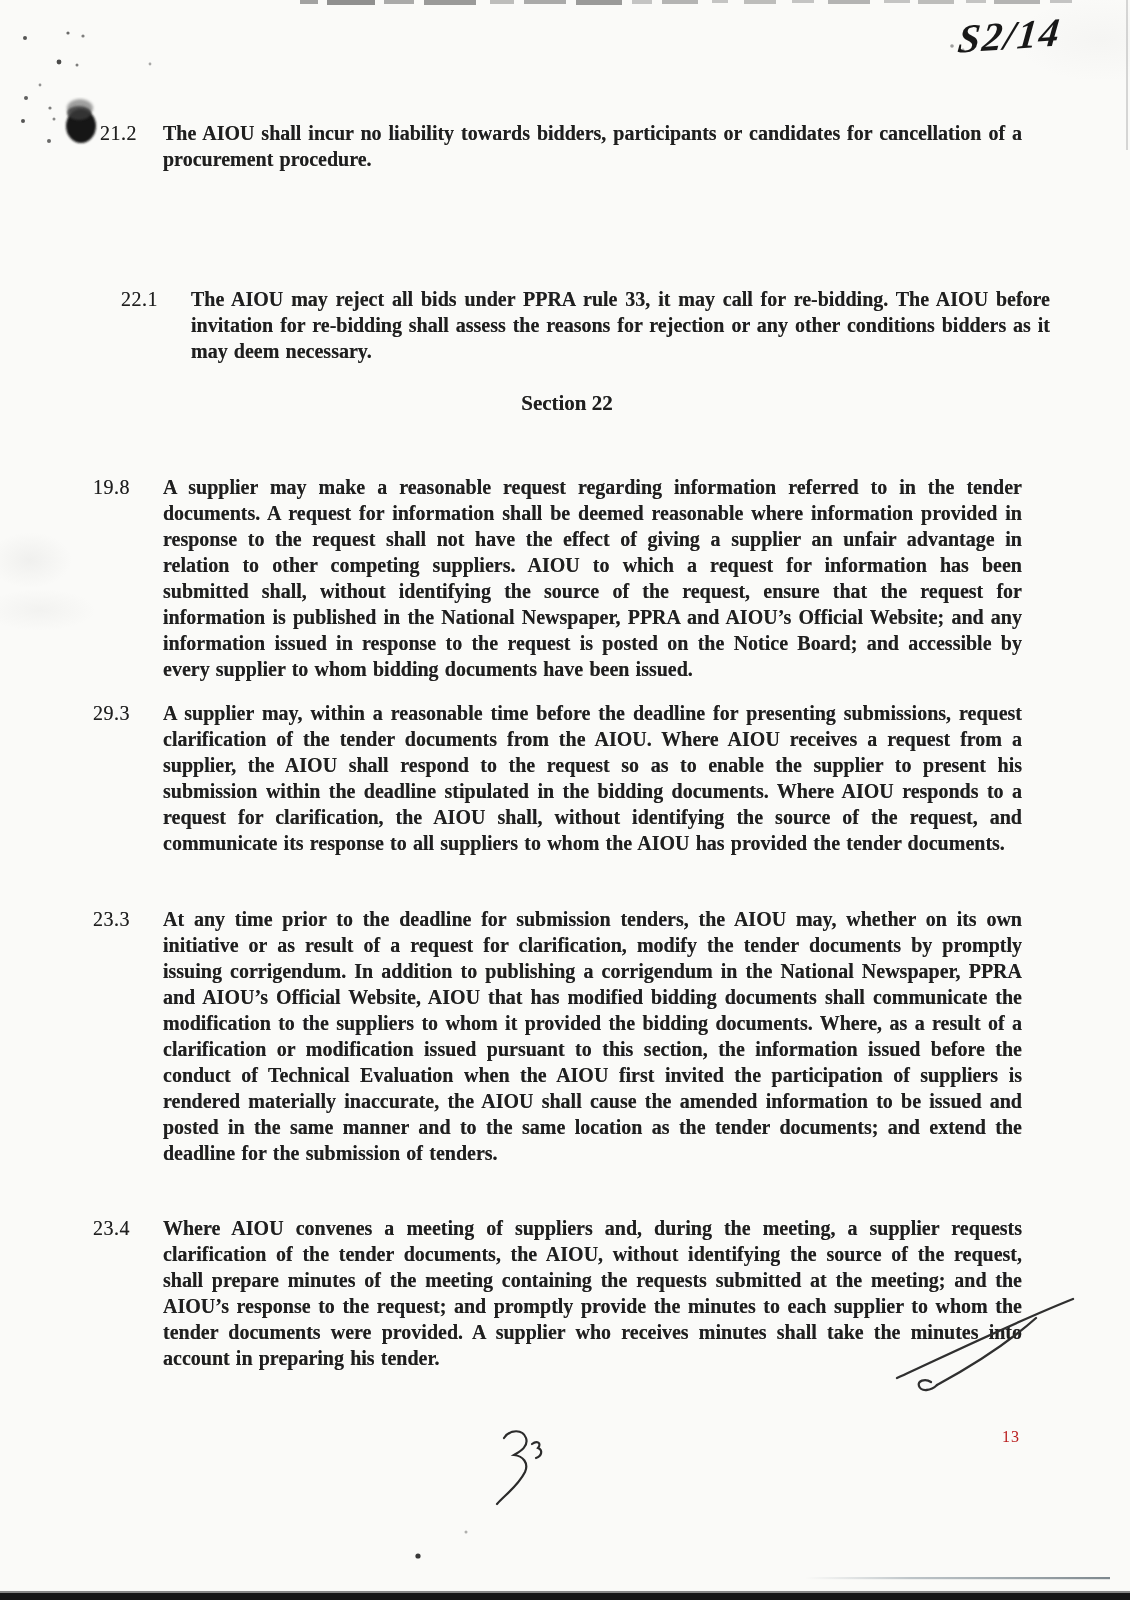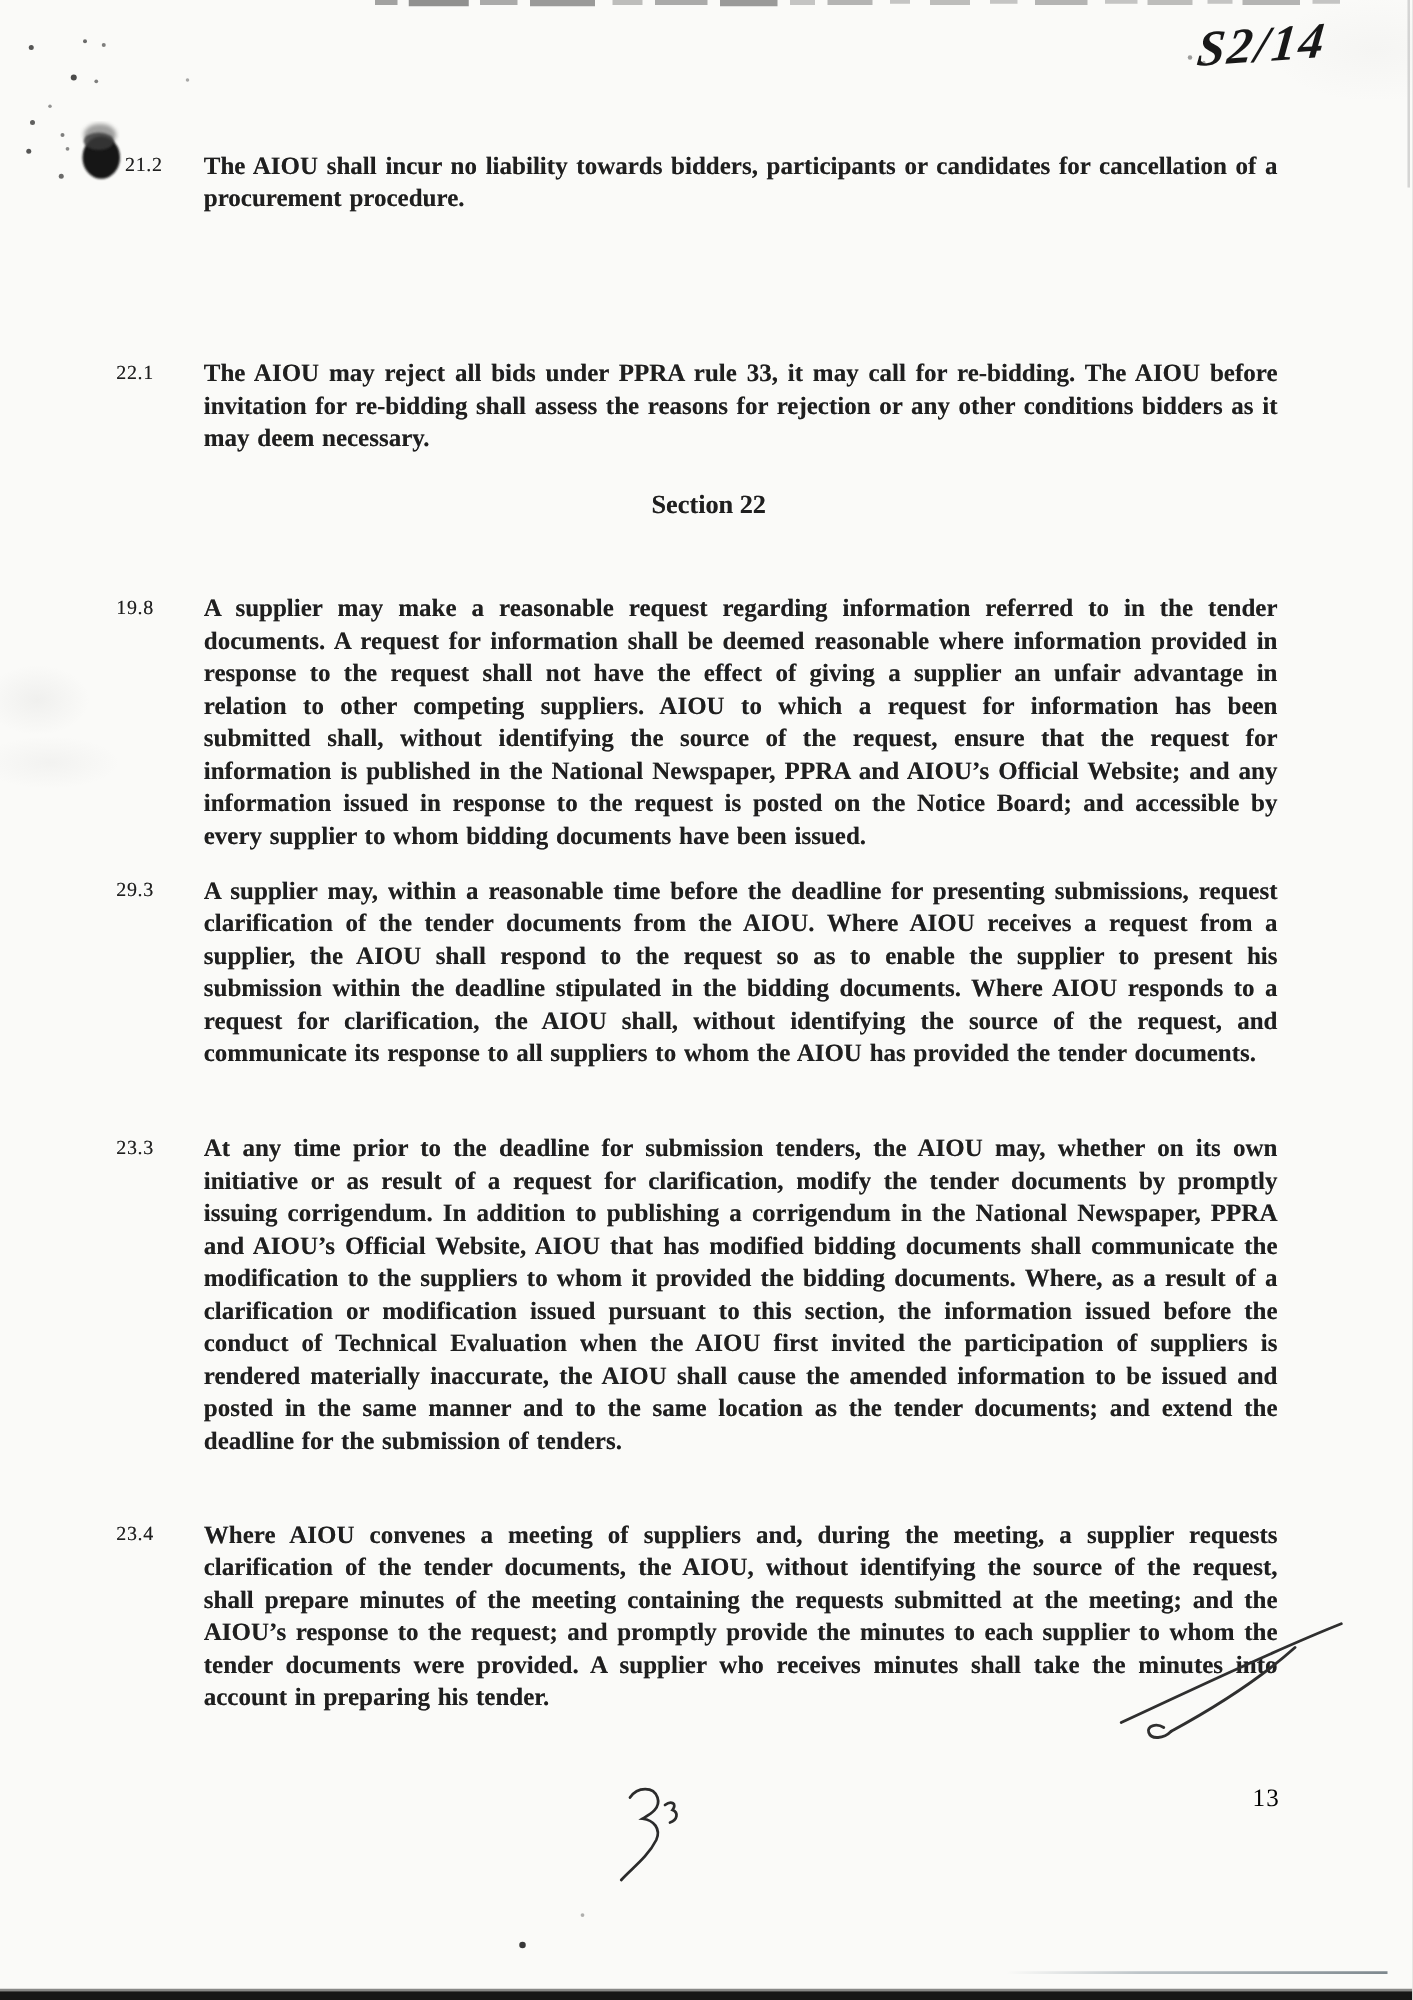--- a/index.html
+++ b/index.html
@@ -17,21 +17,21 @@
     content:"";position:absolute;inset:0;
     background:
       radial-gradient(60px 40px at 30px 560px, rgba(120,120,120,.08), transparent 70%),
       radial-gradient(80px 30px at 40px 610px, rgba(120,120,120,.06), transparent 70%),
       radial-gradient(120px 60px at 1100px 40px, rgba(150,150,150,.05), transparent 70%);
     pointer-events:none;
   }
   .clause{position:absolute;left:93px;width:929px;}
   .clause .num{
     position:absolute;left:0;top:0;
-    font-size:16px;line-height:26px;letter-spacing:.5px;
+    font-size:20px;line-height:26px;letter-spacing:.5px;
   }
   .clause .body{
     margin-left:70px;
     font-size:20px;line-height:26px;
     text-align:justify;
     word-spacing:.06em;
     text-shadow:0 0 .4px rgba(20,20,20,.55);
     font-weight:bold;
   }
   .num{text-shadow:0 0 .4px rgba(20,20,20,.55);}
@@ -45,38 +45,38 @@
   .corner-mark{
     position:absolute;left:958px;top:12px;
     font-size:40px;font-style:italic;font-weight:bold;
     letter-spacing:2px;
     transform:rotate(-4deg) skewX(-10deg);
     color:#181818;
     font-family:"Liberation Serif",serif;
   }
   .page-number{
     position:absolute;left:1002px;top:1428px;
-    font-size:20px;color:#000000;letter-spacing:1px;
+    font-size:16px;color:#b91c1c;letter-spacing:1px;
   }
   svg.overlay{position:absolute;left:0;top:0;pointer-events:none;}
 </style>
 </head>
 <body>
 
 <div class="page">
 
   <div class="corner-mark">S2/14</div>
 
   <div class="clause" style="top:120px;">
     <span class="num" style="left:7px;">21.2</span>
     <div class="body">The AIOU shall incur no liability towards bidders, participants or candidates for cancellation of a procurement procedure.</div>
   </div>
 
 
-  <div class="clause" style="top:286px;">
+  <div class="clause" style="top:286px;margin-left:28px;">
     <span class="num">22.1</span>
     <div class="body">The AIOU may reject all bids under PPRA rule 33, it may call for re-bidding. The AIOU before invitation for re-bidding shall assess the reasons for rejection or any other conditions bidders as it may deem necessary.</div>
   </div>
 
   <div class="heading" style="top:390px;">
     <div>Section 22</div>
   </div>
 
   <div class="clause" style="top:474px;">
     <span class="num">19.8</span>

